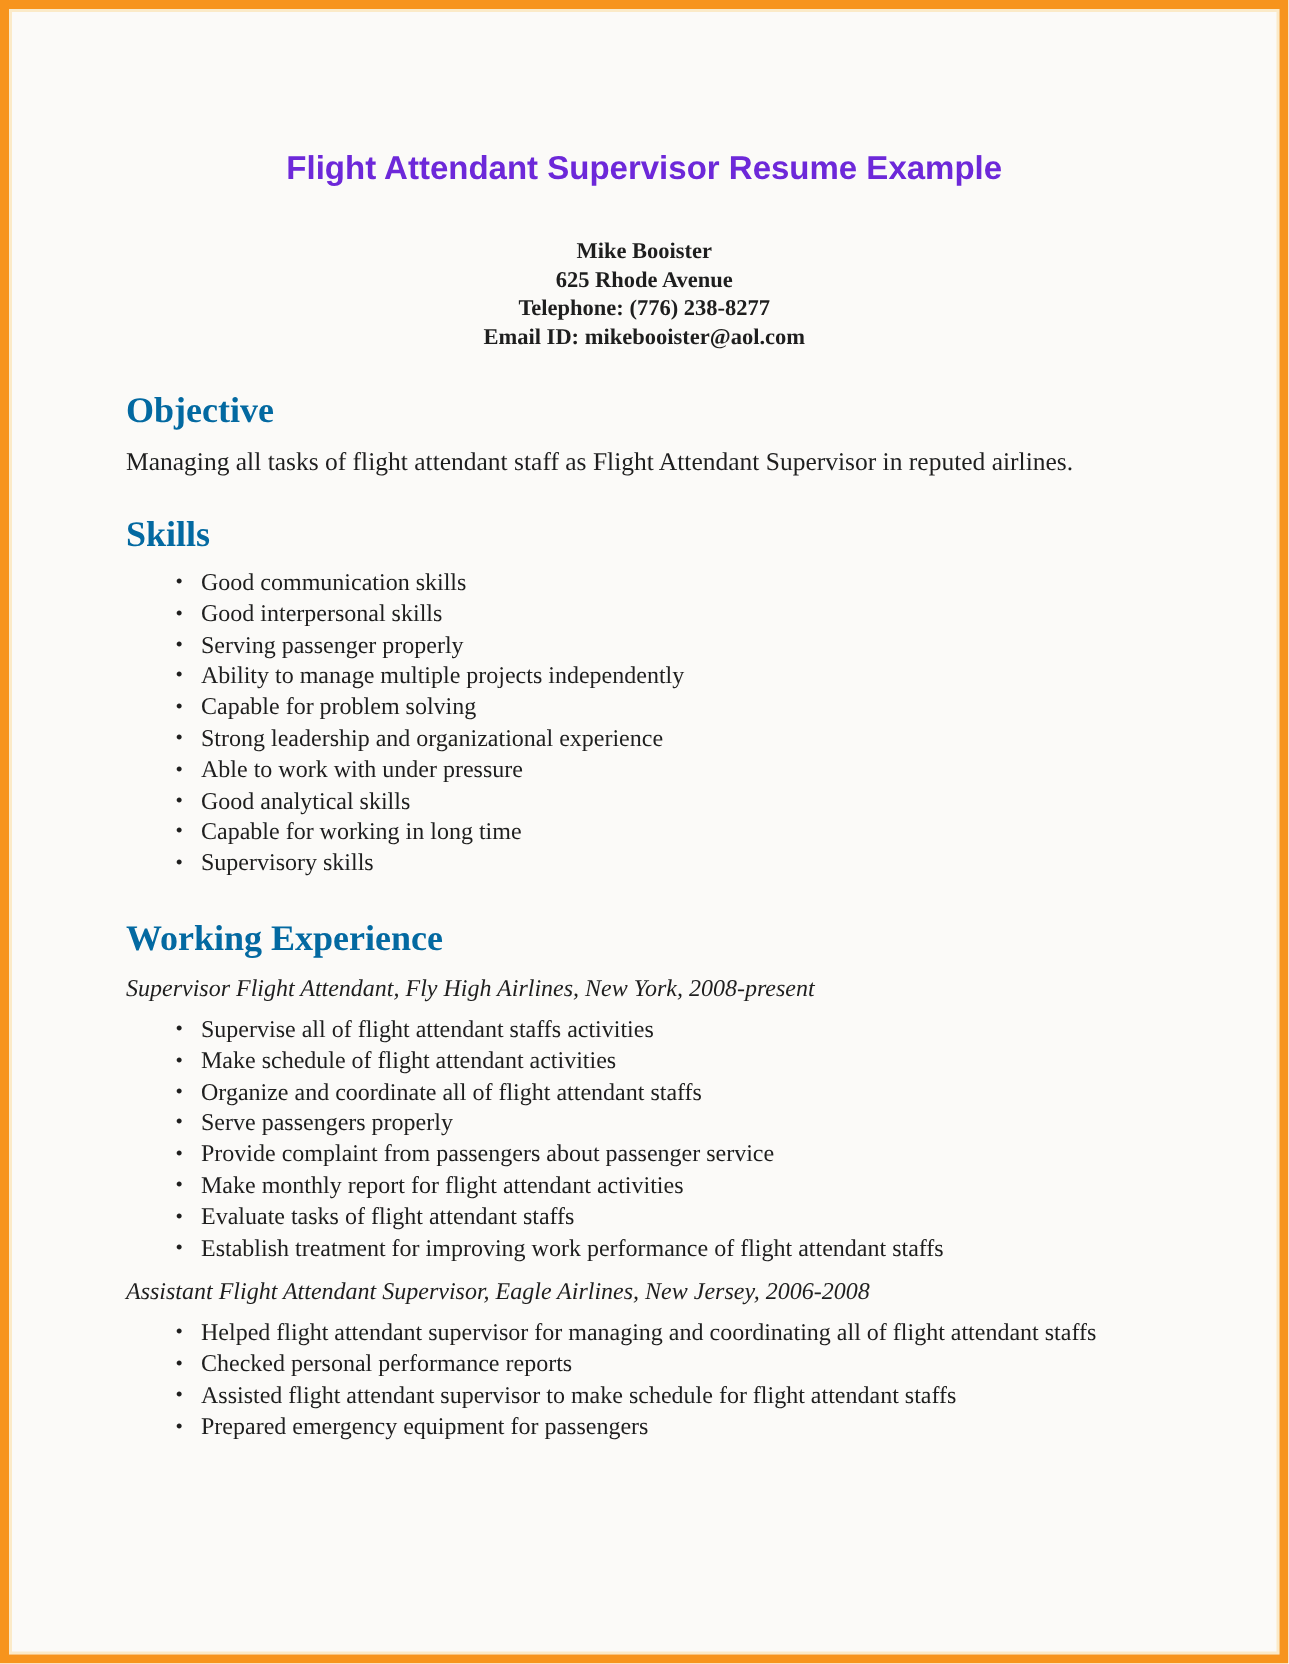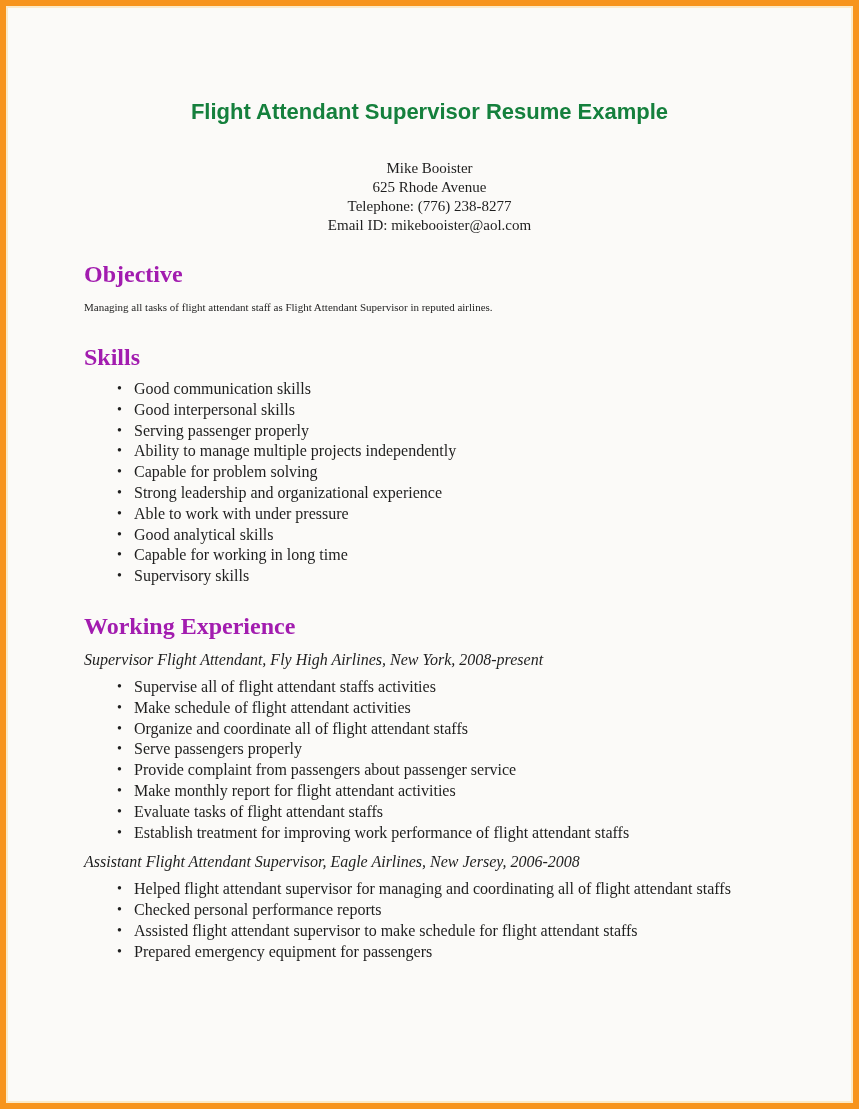--- a/index.html
+++ b/index.html
@@ -15,35 +15,35 @@
     color: #1E1E1E;
     font-family: "Liberation Serif", "DejaVu Serif", serif;
   }
   .title {
     margin: 92px 0 0 0;
     text-align: center;
     font-family: "Liberation Sans", "DejaVu Sans", sans-serif;
     font-size: 22px;
     line-height: 28px;
     font-weight: bold;
-    color: #15803d;
+    color: #6d28d9;
   }
-  .contact { margin-top: 33px; text-align: center; }
+  .contact { margin-top: 33px; text-align: center; font-weight: bold; }
   .contact-line { font-size: 15px; line-height: 19px; }
   h2.section-heading {
     margin: 24px 0 0 0;
     font-family: "Liberation Serif", "DejaVu Serif", serif;
     font-size: 24px;
     line-height: 30px;
     font-weight: bold;
-    color: #a21caf;
+    color: #0369a1;
   }
   p.body-text {
     margin: 8px 0 0 0;
-    font-size: 11px;
+    font-size: 17px;
     line-height: 21px;
   }
   p.job-line {
     margin: 8px 0 0 0;
     font-size: 16px;
     line-height: 21px;
     font-style: italic;
   }
   ul.bullets {
     margin: 7px 0 0 0;

